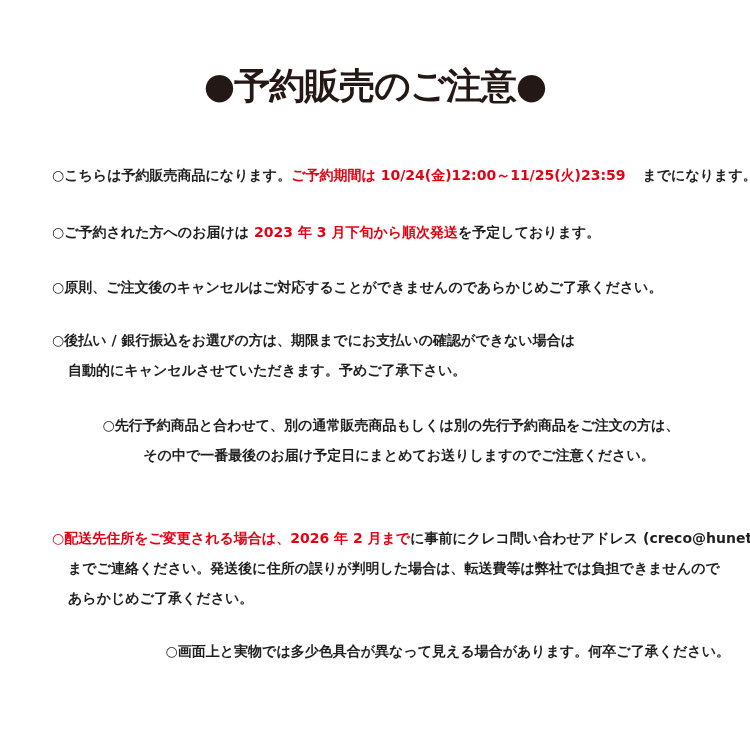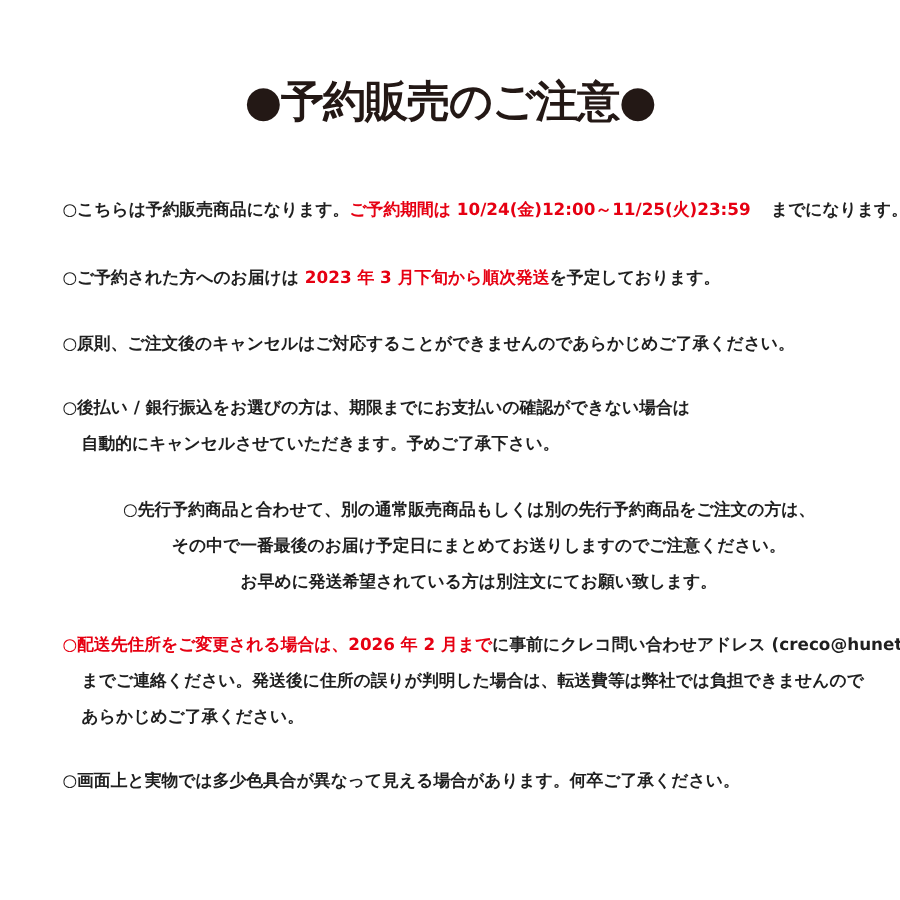--- a/index.html
+++ b/index.html
@@ -42,21 +42,21 @@
   }
   .line.indent {
     padding-left: 16px;
   }
   .n1 { top: 160px; }
   .n2 { top: 217px; }
   .n3 { top: 272px; }
   .n4 { top: 325px; }
   .n5 { top: 410px; text-align: center; }
   .n6 { top: 523px; }
-  .n7 { top: 636px; }
+  .n7 { top: 636px; text-align: right; }
 </style>
 </head>
 <body>
 
 <div class="page">
 
   <h1 class="title" style="color: rgb(35, 24, 21);">●予約販売のご注意●</h1>
 
   <div class="notice n1">
     <div class="line">
@@ -85,23 +85,20 @@
     </div>
   </div>
 
   <div class="notice n5">
     <div class="line">
       <span style="color: rgb(31, 31, 31);">○先行予約商品と合わせて、別の通常販売商品もしくは別の先行予約商品をご注文の方は、</span>
     </div>
     <div class="line indent">
       <span style="color: rgb(31, 31, 31);">その中で一番最後のお届け予定日にまとめてお送りしますのでご注意ください。</span>
     </div>
-    <div class="line indent">
-      <span style="color: rgb(31, 31, 31);">お早めに発送希望されている方は別注文にてお願い致します。</span>
-    </div>
   </div>
 
   <div class="notice n6">
     <div class="line">
       <span style="color: rgb(230, 0, 18);">○配送先住所をご変更される場合は、2026 年 2 月まで</span><span style="color: rgb(31, 31, 31);">に事前にクレコ問い合わせアドレス (creco@hunet-corp.jp)</span>
     </div>
     <div class="line indent">
       <span style="color: rgb(31, 31, 31);">までご連絡ください。発送後に住所の誤りが判明した場合は、転送費等は弊社では負担できませんので</span>
     </div>
     <div class="line indent">

